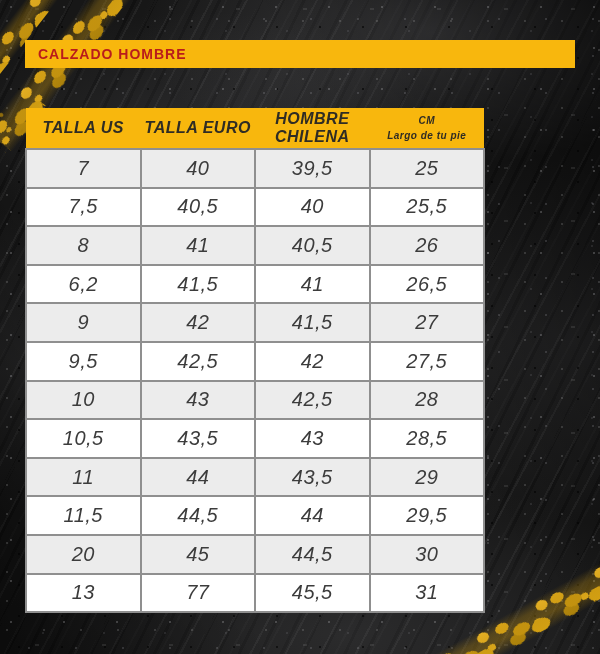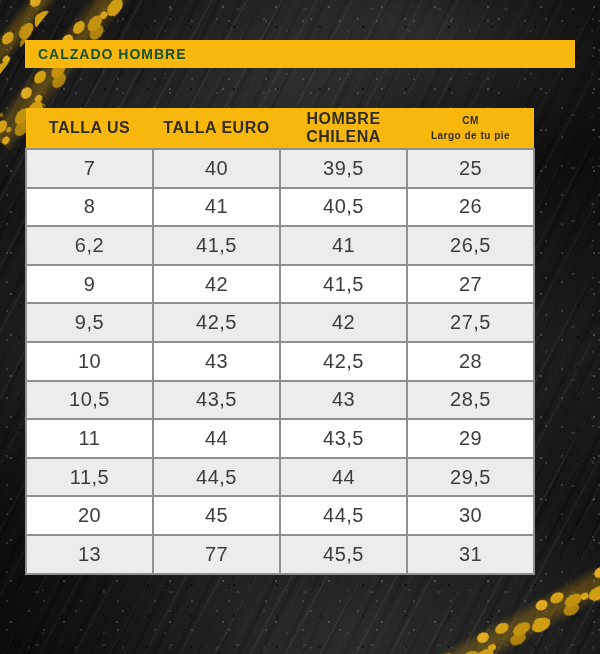--- a/index.html
+++ b/index.html
@@ -73,28 +73,28 @@
   
   .banner {
     position: absolute; z-index: 2;
     left: 25px; top: 40px; width: 550px; height: 28px;
     background: #F8B70D;
     display: flex; align-items: center;
     box-sizing: border-box; padding-left: 13px;
   }
   .banner span {
     font-size: 14px; font-weight: bold;
-    letter-spacing: 1px; color: #14532d;
+    letter-spacing: 1px; color: #b91c1c;
   }
 
   
   table.size-table {
     position: absolute; z-index: 2;
-    left: 25px; top: 108px; width: 510px;
-    border-collapse: collapse; table-layout: fixed;
+    left: 25px; top: 108px; width: 460px;
+    border-collapse: collapse; table-layout: fixed; font-style: italic;
   }
   table.size-table thead th {
     background: #F8B70D;
     height: 40px;
     border: none;
     font-size: 16px; font-weight: bold;
     letter-spacing: 0.5px; color: #2F2C24;
     text-align: center; vertical-align: middle;
     padding: 0;
   }
@@ -140,20 +140,26 @@
       </tr>
     </thead>
     <tbody>
         <tr>
           <td>7</td>
           <td>40</td>
           <td>39,5</td>
           <td>25</td>
         </tr>
         <tr>
+          <td>7,5</td>
+          <td>40,5</td>
+          <td>40</td>
+          <td>25,5</td>
+        </tr>
+        <tr>
           <td>8</td>
           <td>41</td>
           <td>40,5</td>
           <td>26</td>
         </tr>
         <tr>
           <td>6,2</td>
           <td>41,5</td>
           <td>41</td>
           <td>26,5</td>

